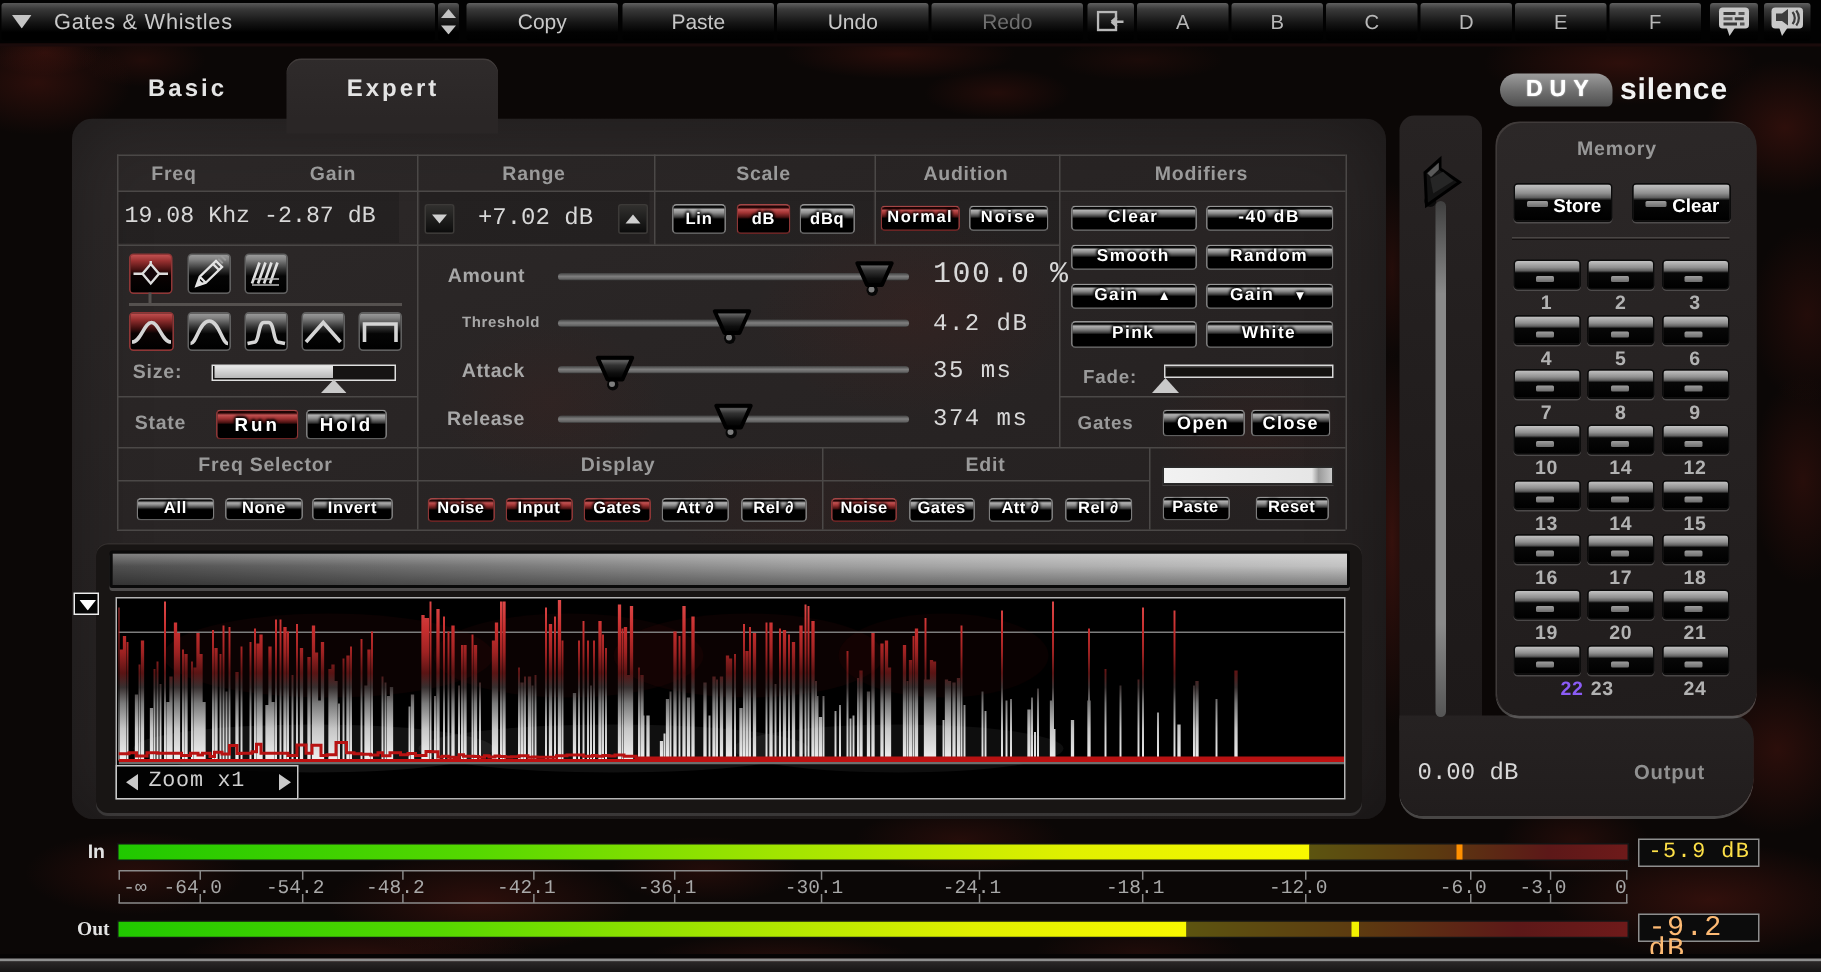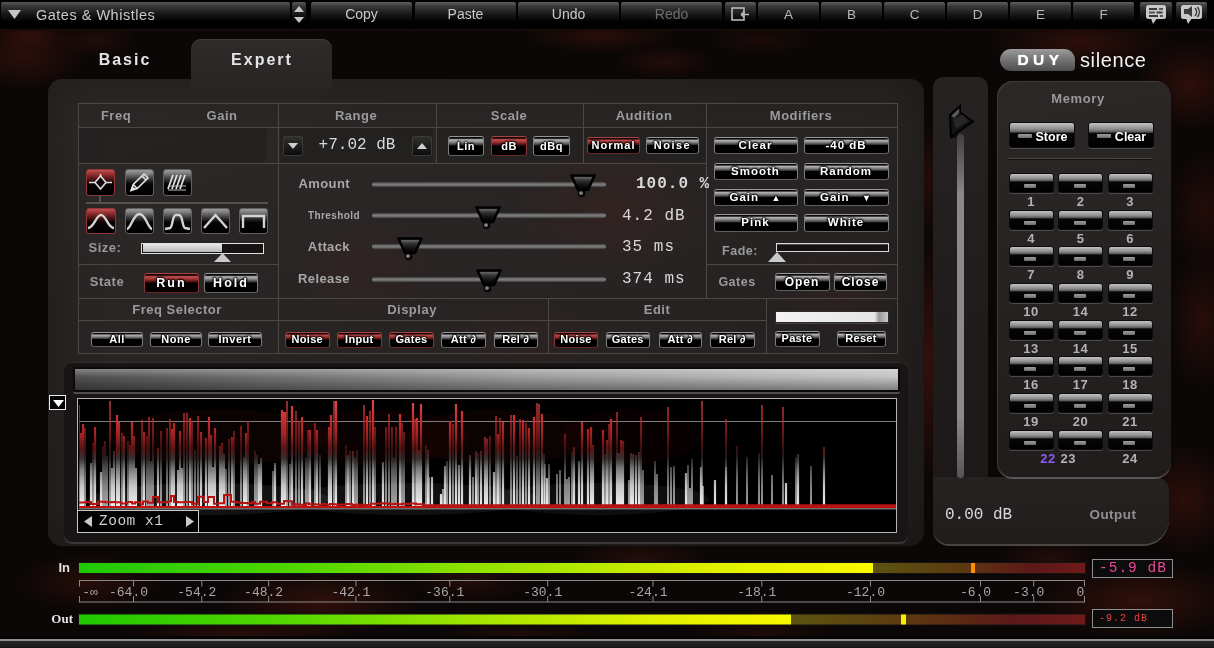--- a/index.html
+++ b/index.html
@@ -96,20 +96,21 @@
 <div class="abs lbl" style="left:56.0px;top:106.5px;width:120px;height:18px;text-align:center;line-height:18px;font-size:13px;letter-spacing:0.5px;color:#9a9a9a;">Freq</div>
 <div class="abs lbl" style="left:162.0px;top:106.5px;width:120px;height:18px;text-align:center;line-height:18px;font-size:13px;letter-spacing:0.5px;color:#9a9a9a;">Gain</div>
 <div class="abs lbl" style="left:296.0px;top:106.5px;width:120px;height:18px;text-align:center;line-height:18px;font-size:13px;letter-spacing:0.5px;color:#9a9a9a;">Range</div>
 <div class="abs lbl" style="left:449.0px;top:106.5px;width:120px;height:18px;text-align:center;line-height:18px;font-size:13px;letter-spacing:0.5px;color:#9a9a9a;">Scale</div>
 <div class="abs lbl" style="left:584.0px;top:106.5px;width:120px;height:18px;text-align:center;line-height:18px;font-size:13px;letter-spacing:0.5px;color:#9a9a9a;">Audition</div>
 <div class="abs lbl" style="left:741.0px;top:106.5px;width:120px;height:18px;text-align:center;line-height:18px;font-size:13px;letter-spacing:0.5px;color:#9a9a9a;">Modifiers</div>
 <div class="abs lbl" style="left:117.0px;top:300.5px;width:120px;height:18px;text-align:center;line-height:18px;font-size:13px;letter-spacing:0.5px;color:#9a9a9a;">Freq Selector</div>
 <div class="abs lbl" style="left:352.0px;top:300.5px;width:120px;height:18px;text-align:center;line-height:18px;font-size:13px;letter-spacing:0.5px;color:#9a9a9a;">Display</div>
 <div class="abs lbl" style="left:597.0px;top:300.5px;width:120px;height:18px;text-align:center;line-height:18px;font-size:13px;letter-spacing:0.5px;color:#9a9a9a;">Edit</div>
 <div class="abs" style="left:79px;top:128px;width:187px;height:34px;background:rgba(0,0,0,0.15);"></div>
+<div class="abs mono" style="left:83px;top:135px;width:180px;height:18px;font-size:15.5px;line-height:18px;">19.08 Khz -2.87 dB</div>
 <div class="abs" style="left:280px;top:128px;width:153px;height:34px;background:rgba(0,0,0,0.15);"></div>
 <div class="abs" style="left:283px;top:136px;width:18px;height:18px;border-radius:2px;border:1px solid #3c3a38;background:linear-gradient(180deg,#31302e,#0c0c0c);"></div>
 <svg class="abs" style="left:284px;top:137px" width="18" height="17">
       <polygon points="4,6 14,6 9,12" fill="#cfcfcf"></polygon>
     </svg>
 <div class="abs" style="left:412px;top:136px;width:18px;height:18px;border-radius:2px;border:1px solid #3c3a38;background:linear-gradient(180deg,#31302e,#0c0c0c);"></div>
 <svg class="abs" style="left:413px;top:137px" width="18" height="17">
       <polygon points="9,6 14,12 4,12" fill="#cfcfcf"></polygon>
     </svg>
 <div class="abs mono" style="left:306px;top:136px;width:102px;height:18px;text-align:center;font-size:16px;line-height:18px;">+7.02 dB</div>
@@ -202,21 +203,21 @@
           <stop offset="0.14" stop-color="#606060"></stop>
           <stop offset="0.34" stop-color="#333"></stop>
           <stop offset="0.7" stop-color="#0e0e0e"></stop>
           <stop offset="1" stop-color="#000"></stop>
         </linearGradient>
       </defs>
       <circle cx="13.5" cy="20.5" r="3.8" fill="#060606"></circle>
       <circle cx="13" cy="20" r="2" fill="#7e7e7e"></circle>
       <path d="M3.5 2.5 L26.5 2.5 L20 17 L10 17 Z" fill="url(#hg0)" stroke="#000" stroke-width="2.6" stroke-linejoin="round"></path>
     </svg>
-<div class="abs mono" style="left:636px;top:175px;width:120px;height:18px;line-height:18px;font-size:16px;letter-spacing:1px;font-weight:bold;">100.0 %</div>
+<div class="abs mono" style="left:622px;top:175px;width:120px;height:18px;line-height:18px;font-size:20px;letter-spacing:1px;">100.0 %</div>
 <div class="abs lbl" style="left:260px;top:206.5px;width:100px;height:18px;text-align:right;line-height:18px;font-size:10px;letter-spacing:0.4px;color:#a8a8a8;">Threshold</div>
 <div class="abs" style="left:372px;top:213.0px;width:234px;height:5px;border-radius:2.5px;background:linear-gradient(180deg,#404040,#7e7e7e 45%,#646464 80%,#333);"></div>
 <svg class="abs" style="left:473px;top:204.5px" width="30" height="26">
       <defs>
         <linearGradient id="hg1" x1="0" y1="0" x2="0" y2="1">
           <stop offset="0" stop-color="#111"></stop>
           <stop offset="0.14" stop-color="#606060"></stop>
           <stop offset="0.34" stop-color="#333"></stop>
           <stop offset="0.7" stop-color="#0e0e0e"></stop>
           <stop offset="1" stop-color="#000"></stop>
@@ -323,21 +324,21 @@
 <div class="abs" style="left:956.5px;top:134px;width:7px;height:344px;border-radius:3.5px;background:linear-gradient(180deg,#3f3f3f,#8a8a8a 18%,#8a8a8a 82%,#555);"></div>
 <svg class="abs" style="left:946px;top:103px" width="33" height="37">
       <circle cx="7.5" cy="31" r="4" fill="#0a0a0a"></circle>
       <circle cx="7" cy="30.5" r="2.2" fill="#999"></circle>
       <path d="M4 12 L14 3 L14 9.5 L27 18.5 L5 34 Z" fill="#131313" stroke="#000" stroke-width="2"></path>
       <path d="M5.5 12.5 L13.2 5.5 L13.2 10 L8 15 Z" fill="#5a5a5a"></path>
       <path d="M7.5 16 L16 11.5 L23 17.5 L9.5 26 Z" fill="#262626"></path>
     </svg>
 <div class="abs" style="left:1000px;top:48.5px;width:75px;height:22px;border-radius:12px 12px 4px 12px;background:linear-gradient(180deg,#9c9c9c,#6e6e6e 55%,#4e4e4e);"></div>
 <div class="abs" style="left:1013px;top:51px;width:55px;height:17px;color:#fff;font-weight:bold;font-size:15.5px;letter-spacing:4.5px;line-height:17px;text-align:center;text-shadow:0 0 1px #fff;">DUY</div>
-<div class="abs" style="left:1080px;top:49px;width:90px;height:22px;color:#f2f2f2;font-weight:normal;font-size:20px;letter-spacing:0.6px;line-height:22px;">silence</div>
+<div class="abs" style="left:1080px;top:49px;width:90px;height:22px;color:#f2f2f2;font-weight:bold;font-size:20px;letter-spacing:0.6px;line-height:22px;">silence</div>
 <div class="abs" style="left:997px;top:81px;width:174px;height:396px;border-radius:16px;background:linear-gradient(170deg,#2c2828 0%,#262222 50%,#201c1c 100%);box-shadow:inset 1px 1px 0 #403b3a, 0 2px 0 rgba(165,165,165,0.4);"></div>
 <div class="abs lbl" style="left:1018.0px;top:89.5px;width:120px;height:18px;text-align:center;line-height:18px;font-size:13px;letter-spacing:0.6px;color:#989898;">Memory</div>
 <div class="abs mc" style="left:1008.5px;top:121.5px;width:64px;height:24px;"></div>
 <div class="abs dash" style="left:1017.5px;top:134px;width:14px;height:4px;"></div>
 <div class="abs" style="left:1030.5px;top:130px;width:42px;height:14px;color:#fff;font-weight:bold;font-size:12.5px;line-height:14px;text-align:center;text-shadow:0 1px 2px #000;">Store</div>
 <div class="abs mc" style="left:1087.5px;top:121.5px;width:64px;height:24px;"></div>
 <div class="abs dash" style="left:1096.5px;top:134px;width:14px;height:4px;"></div>
 <div class="abs" style="left:1109.5px;top:130px;width:42px;height:14px;color:#fff;font-weight:bold;font-size:12.5px;line-height:14px;text-align:center;text-shadow:0 1px 2px #000;">Clear</div>
 <div class="abs" style="left:1008px;top:158px;width:145px;height:1px;background:#4a4645;box-shadow:0 1px 0 #151111;"></div>
 <div class="abs mc" style="left:1008.5px;top:173.0px;width:43px;height:18px;"></div>
@@ -452,18 +453,18 @@
       <text x="648" y="40.5" text-anchor="middle" font-family="Liberation Mono,monospace" font-size="13" fill="#a8a8a8">-24.1</text>
       <text x="756.8" y="40.5" text-anchor="middle" font-family="Liberation Mono,monospace" font-size="13" fill="#a8a8a8">-18.1</text>
       <text x="865.5" y="40.5" text-anchor="middle" font-family="Liberation Mono,monospace" font-size="13" fill="#a8a8a8">-12.0</text>
       <text x="975.5" y="40.5" text-anchor="middle" font-family="Liberation Mono,monospace" font-size="13" fill="#a8a8a8">-6.0</text>
       <text x="1028.7" y="40.5" text-anchor="middle" font-family="Liberation Mono,monospace" font-size="13" fill="#a8a8a8">-3.0</text>
       <text x="1080.5" y="40.5" text-anchor="middle" font-family="Liberation Mono,monospace" font-size="13" fill="#a8a8a8">0</text>
     </svg>
 <div class="abs lbl" style="left:40px;top:560px;width:30px;height:16px;text-align:right;font-size:13px;color:#e2e2e2;line-height:16px;">In</div>
 <div class="abs lbl" style="left:40px;top:611px;width:33px;height:16px;text-align:right;font-size:13px;color:#e2e2e2;line-height:16px;font-family:Liberation Serif, serif;">Out</div>
 <div class="abs" style="left:1092px;top:559px;width:79px;height:17px;border:1px solid #8e8e8e;background:#0c0c0c;"></div>
-<div class="abs mono" style="left:1099px;top:561px;width:72px;height:15px;font-size:14.5px;line-height:15px;letter-spacing:1px;color:#ec4899;">-5.9 dB</div>
+<div class="abs mono" style="left:1099px;top:561px;width:72px;height:15px;font-size:14.5px;line-height:15px;letter-spacing:1px;color:#fde047;">-5.9 dB</div>
 <div class="abs" style="left:1092px;top:608.5px;width:79px;height:17px;border:1px solid #8e8e8e;background:#0c0c0c;"></div>
-<div class="abs mono" style="left:1099px;top:610.5px;width:72px;height:15px;font-size:10px;line-height:15px;letter-spacing:1px;color:#ef4444;">-9.2 dB</div>
+<div class="abs mono" style="left:1099px;top:610.5px;width:72px;height:15px;font-size:19px;line-height:15px;letter-spacing:1px;color:#fdba74;">-9.2 dB</div>
 <div class="abs" style="left:0;top:636px;width:1214px;height:3px;background:#060404;"></div>
 <div class="abs" style="left:0;top:639px;width:1214px;height:2px;background:#8f8f8f;"></div>
 <div class="abs" style="left:0;top:641px;width:1214px;height:7px;background:linear-gradient(180deg,#2b2828,#161414);"></div>
 </div>
 </body></html>

